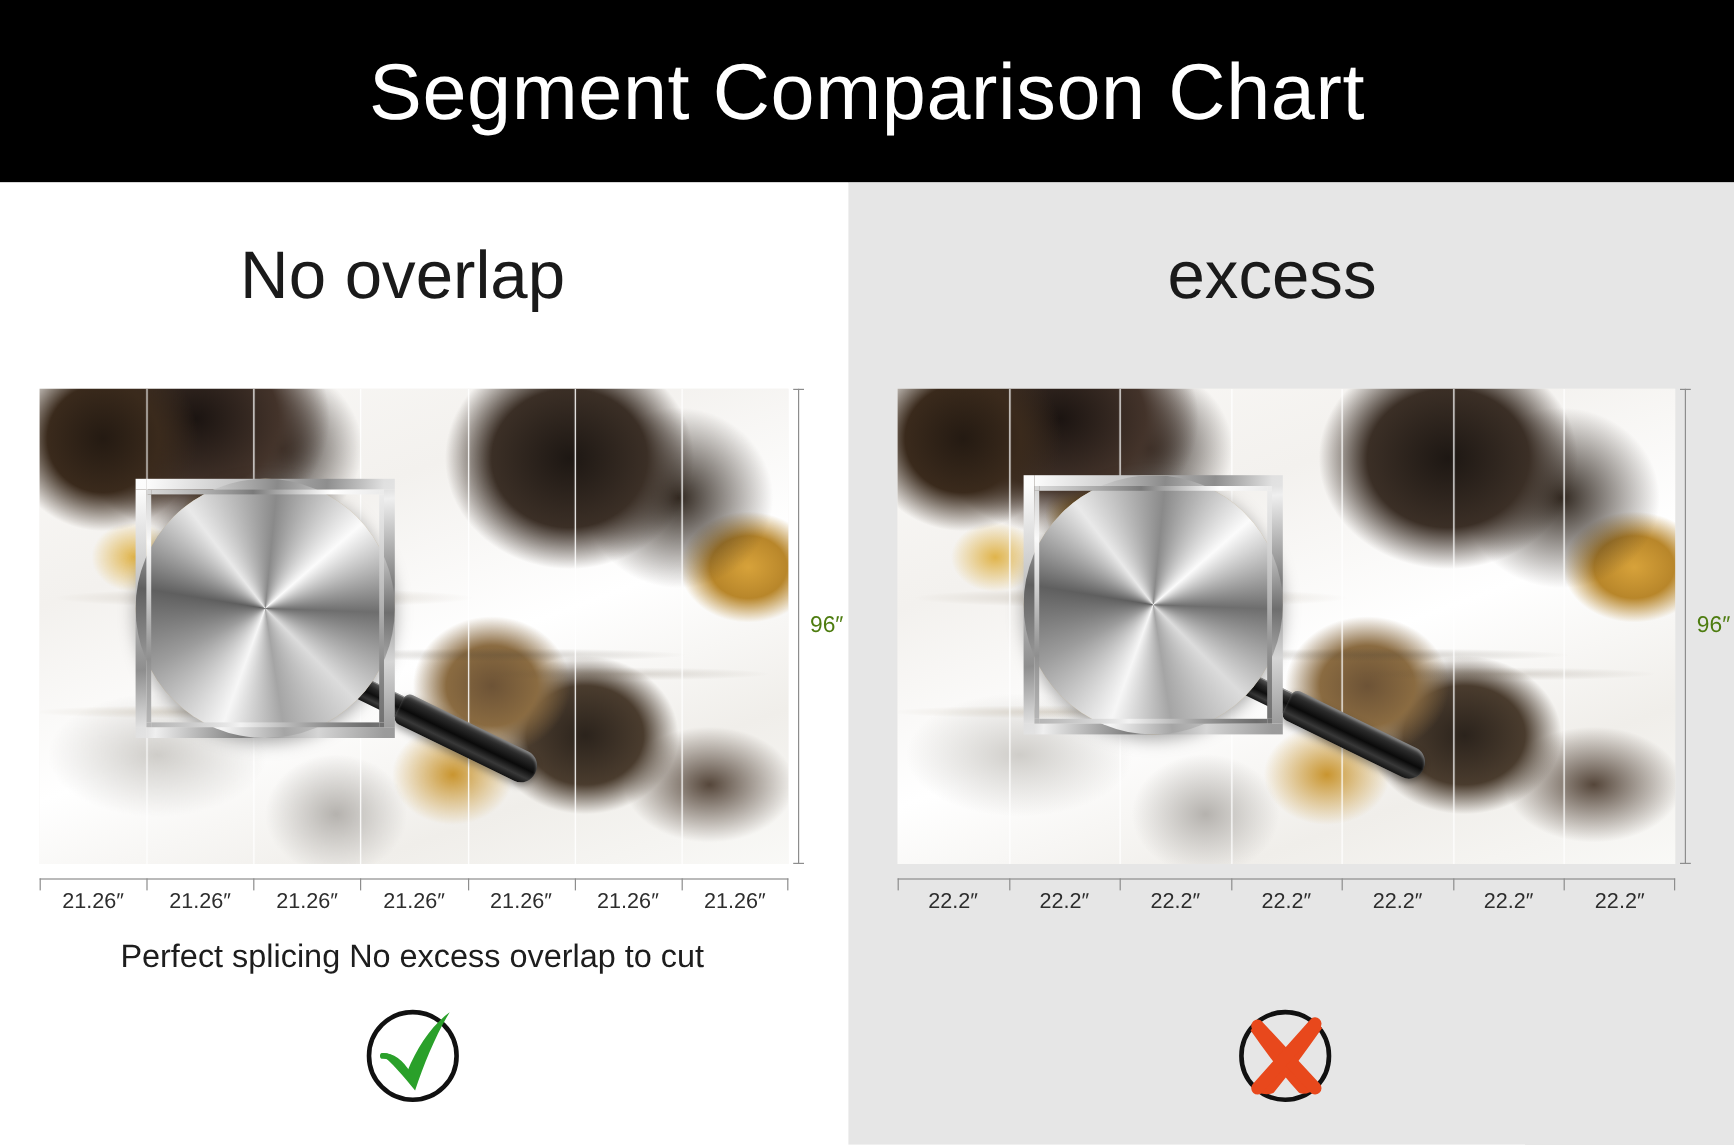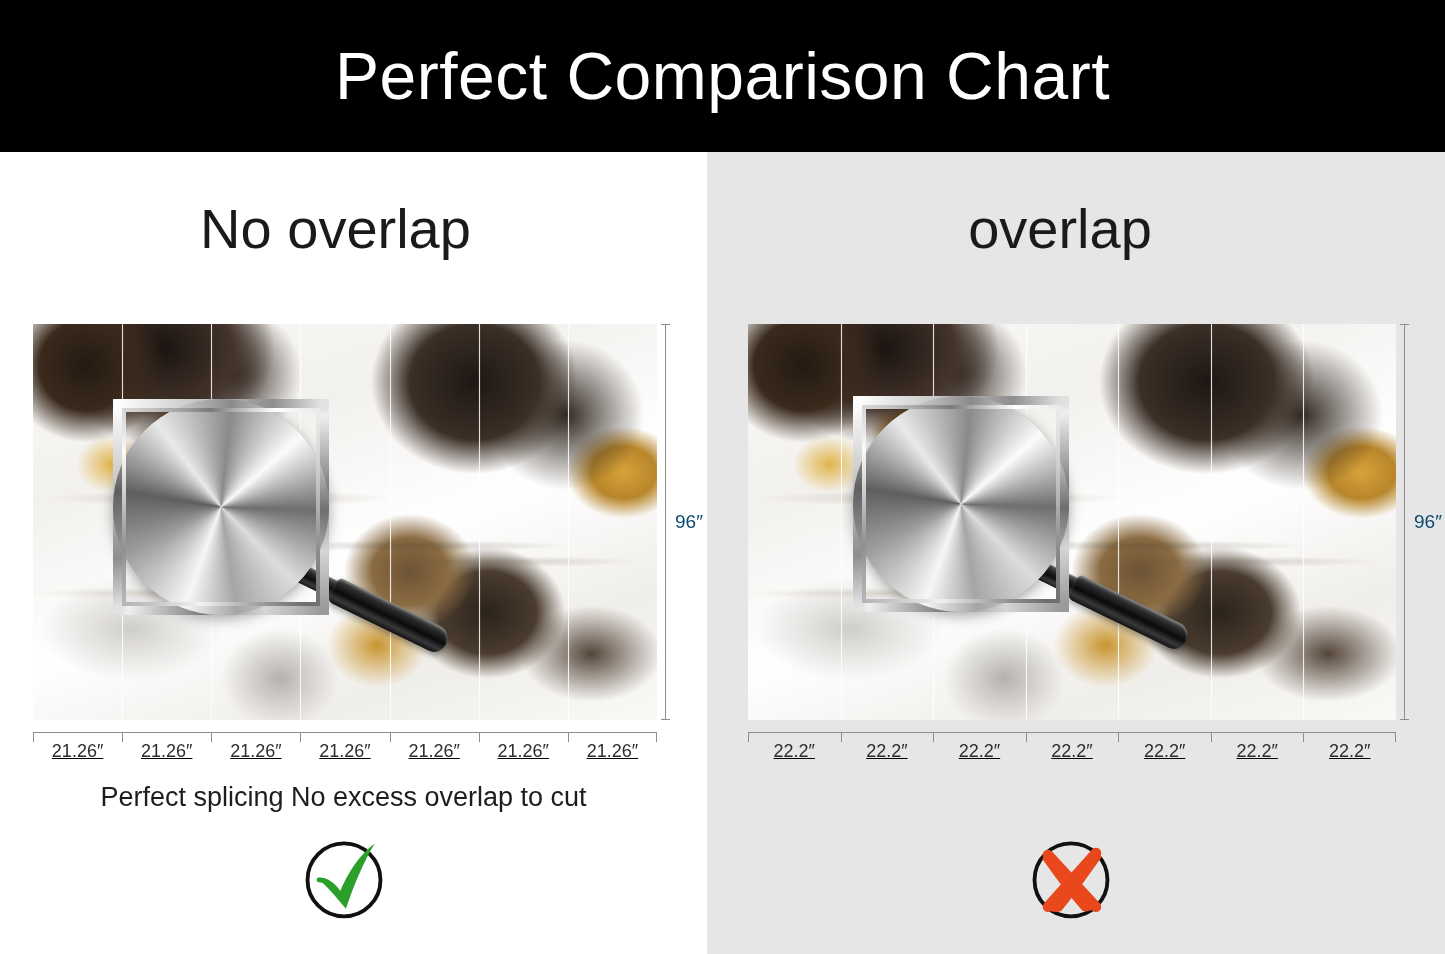--- a/index.html
+++ b/index.html
@@ -168,27 +168,27 @@
   }
 
   
   .dim-vert{position:absolute;}
   .dim-vert .v-line{position:absolute;left:4px;top:0;bottom:0;width:1px;background:#8d8d8d;}
   .dim-vert .v-cap{position:absolute;left:0;width:9px;height:1px;background:#8d8d8d;}
   .dim-vert .v-cap.top{top:0;}
   .dim-vert .v-cap.bot{bottom:0;}
   .dim-vert .v-label{
     position:absolute;left:14px;top:50%;transform:translateY(-50%);
-    font-size:19px;color:#0c4a6e;white-space:nowrap;
+    font-size:19px;color:#4d7c0f;white-space:nowrap;
   }
 
   .dim-horiz{position:absolute;height:34px;}
   .dim-horiz .h-line{position:absolute;left:0;right:0;top:0;height:1px;background:#8d8d8d;}
   .dim-horiz .h-tick{position:absolute;top:0;width:1px;height:10px;background:#8d8d8d;}
-  .dim-horiz .h-cells{position:absolute;left:0;right:0;top:9px;display:flex;text-decoration:underline;}
+  .dim-horiz .h-cells{position:absolute;left:0;right:0;top:9px;display:flex;}
   .dim-horiz .h-cell{
     flex:1 1 0;text-align:center;font-size:18px;color:#2d2d2d;white-space:nowrap;
   }
 
   
   .caption{
     position:absolute;left:0;width:100%;top:630px;
     text-align:center;font-size:27px;color:#1d1d1d;white-space:nowrap;
   }
   .panel-left .caption{transform:translateX(-10px);}
@@ -199,21 +199,21 @@
     margin-left:-48px;
   }
   .panel-left .verdict{margin-left:-58px;}
   .panel-right .verdict{margin-left:-53px;}
   .verdict svg{display:block;width:96px;height:96px;}
 </style>
 </head>
 <body>
 
 <div class="title-banner">
-  <div class="title-text">Perfect Comparison Chart</div>
+  <div class="title-text">Segment Comparison Chart</div>
 </div>
 
 <div class="panels">
 
   <div class="panel panel-left">
 
     <div class="panel-heading">No overlap</div>
 
     <div class="mural-wrap mural-left">
       <div class="mural">
@@ -277,21 +277,21 @@
       <svg viewBox="0 0 100 100" xmlns="http://www.w3.org/2000/svg" aria-hidden="true">
         <circle cx="50" cy="52" r="38" fill="none" stroke="#111111" stroke-width="4"></circle>
         <path d="M22 50 C30 48 38 54 45 66 C54 44 66 26 82 14 C70 34 60 58 52 82 C42 70 32 58 22 50 Z" fill="#2aa02a"></path>
         <path d="M24 52 C32 52 40 58 46 68" fill="none" stroke="#2aa02a" stroke-width="5" stroke-linecap="round"></path>
       </svg>
     </div>
   </div>
 
   <div class="panel panel-right">
 
-    <div class="panel-heading">overlap</div>
+    <div class="panel-heading">excess</div>
 
     <div class="mural-wrap mural-right">
       <div class="mural">
         <div class="mural-art"></div>
         <div class="mural-veins"></div>
         <div class="seams">
           <span class="seam" style="left:92.57px"></span>
           <span class="seam" style="left:185.14px"></span>
           <span class="seam" style="left:277.71px"></span>
           <span class="seam" style="left:370.28px"></span>

